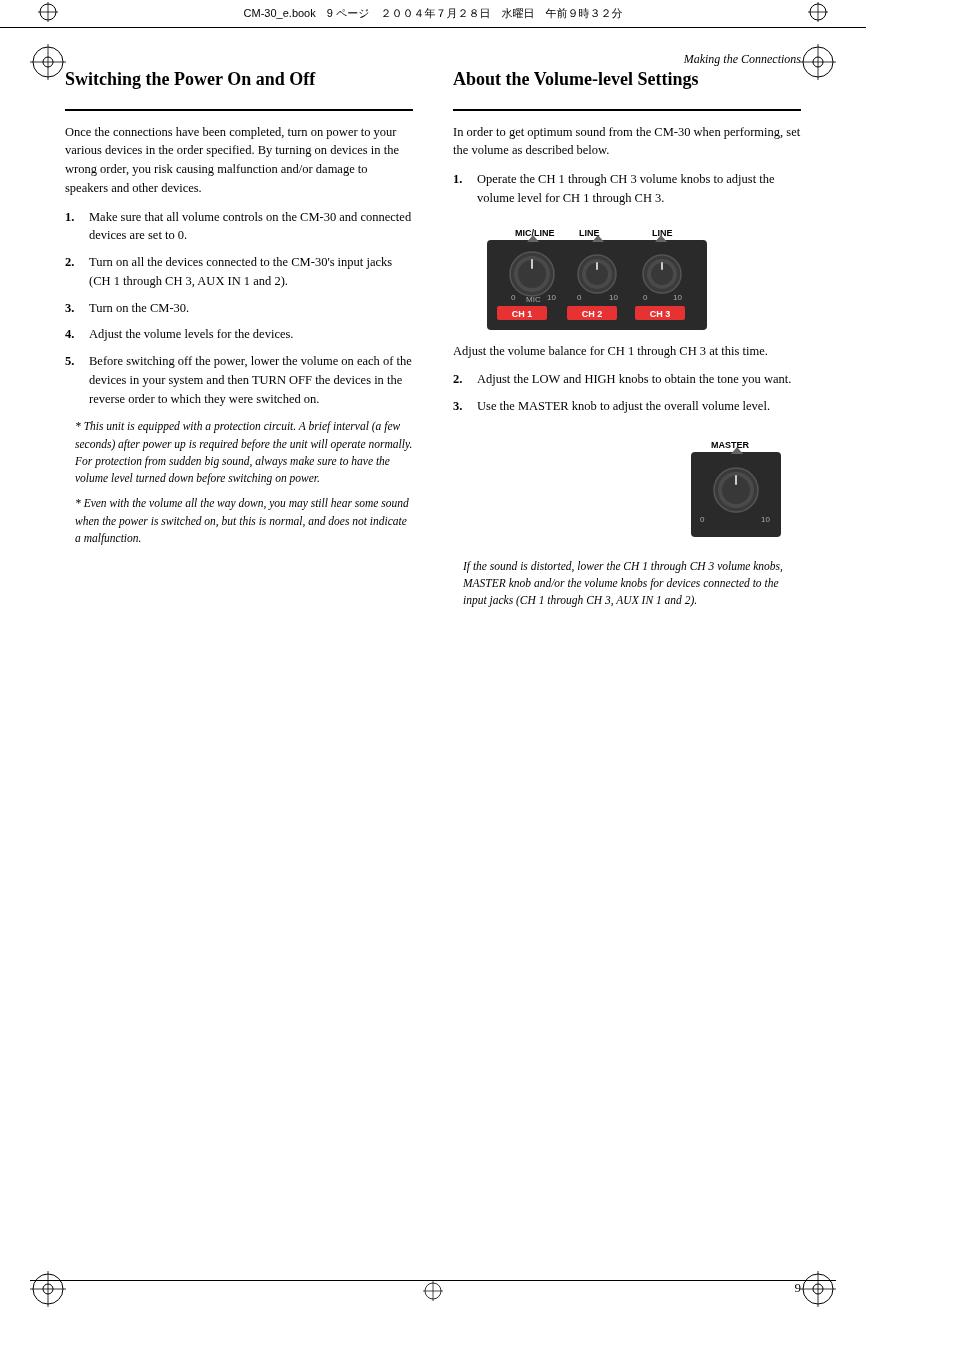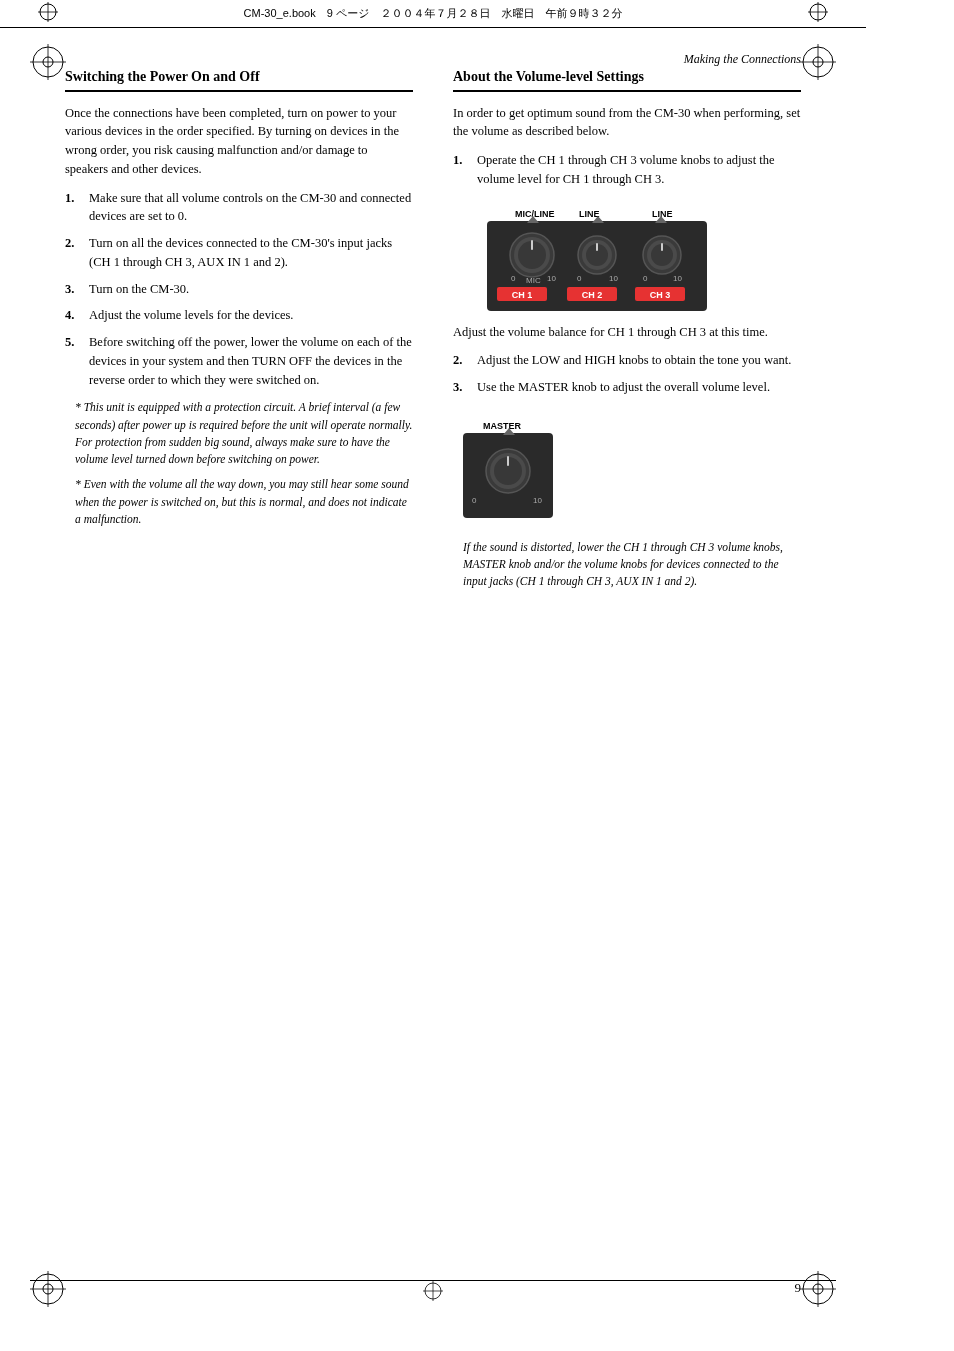--- a/index.html
+++ b/index.html
@@ -71,24 +71,24 @@
     }
     .col-left {
       flex: 1;
     }
     .col-right {
       flex: 1;
     }
 
     
     .section-title {
-      font-size: 14px;
+      font-size: 18px;
       font-weight: bold;
       border-bottom: 2px solid #000;
-      padding-bottom: 4px;
+      padding-bottom: 18px;
       margin-bottom: 12px;
       line-height: 1.25;
     }
 
     
     .body-text {
       font-size: 12.5px;
       line-height: 1.5;
       margin-bottom: 10px;
     }
@@ -128,21 +128,21 @@
       margin: 12px 0;
       display: flex;
       justify-content: flex-start;
       padding-left: 34px;
     }
 
     
     .master-diagram {
       margin: 16px 0;
       display: flex;
-      justify-content: flex-start;
+      justify-content: flex-end;
     }
 
     
     .ch-svg {
       width: 20px;
       height: 20px;
     }
 
     
     .page-number-bottom {

